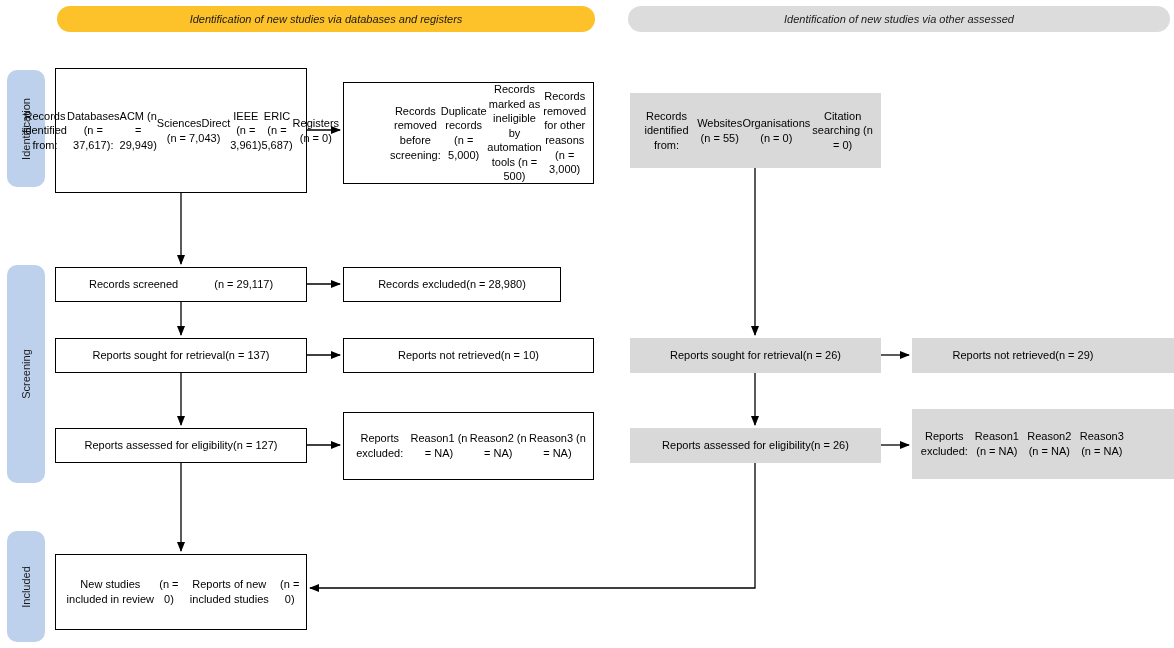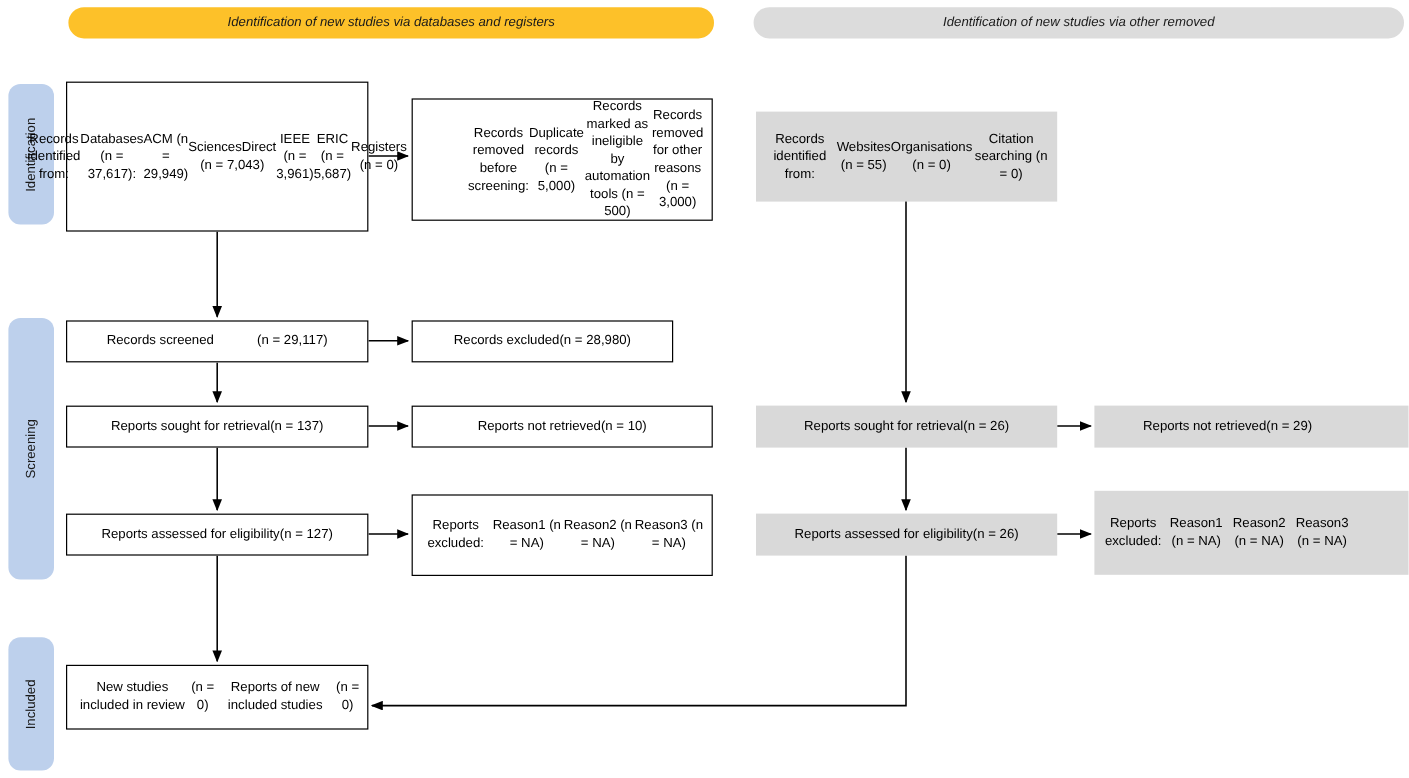--- a/index.html
+++ b/index.html
@@ -29,21 +29,21 @@
   .arrows line, .arrows path { stroke:var(--c-arrow,#000); stroke-width:1.3; }
   .arrows path { fill:none; }
   .arrows marker path { fill:var(--c-arrow,#000); stroke:none; }
 </style>
 </head>
 <body>
 
 <div class="canvas">
 
   <div class="banner yellow">Identification of new studies via databases and registers</div>
-  <div class="banner grey">Identification of new studies via other removed</div>
+  <div class="banner grey">Identification of new studies via other assessed</div>
 
   <div class="stage" style="top:70px;height:117px;">
     <span class="vtext">Identification</span>
   </div>
   <div class="stage" style="top:265px;height:218px;">
     <span class="vtext">Screening</span>
   </div>
   <div class="stage" style="top:531px;height:111px;">
     <span class="vtext">Included</span>
   </div>
@@ -111,21 +111,21 @@
       <div>(n = 127)</div>
     </div>
 
   <div class="box white" style="left:343px;top:412px;width:251px;height:68px;">
       <div>Reports excluded:</div>
       <div>Reason1 (n = NA)</div>
       <div>Reason2 (n = NA)</div>
       <div>Reason3 (n = NA)</div>
     </div>
 
-  <div class="box white" style="left:55px;top:554px;width:252px;height:54px;">
+  <div class="box white" style="left:55px;top:554px;width:252px;height:76px;">
       <div>New studies included in review</div>
       <div>(n = 0)</div>
       <div>Reports of new included studies</div>
       <div>(n = 0)</div>
     </div>
 
   <div class="box grey" style="left:630px;top:93px;width:251px;height:75px;">
       <div>Records identified from:</div>
       <div>Websites (n = 55)</div>
       <div>Organisations (n = 0)</div>

